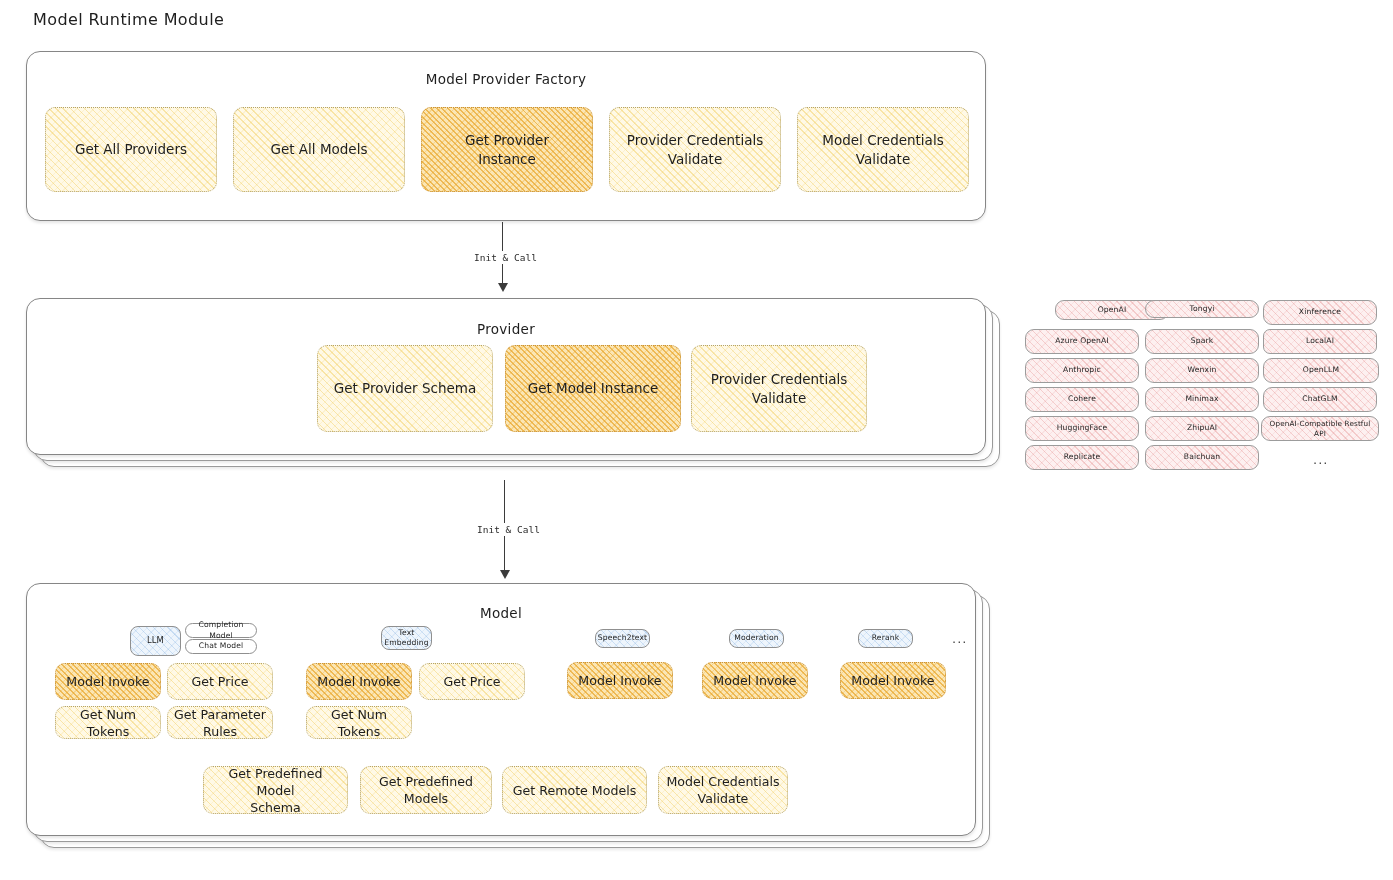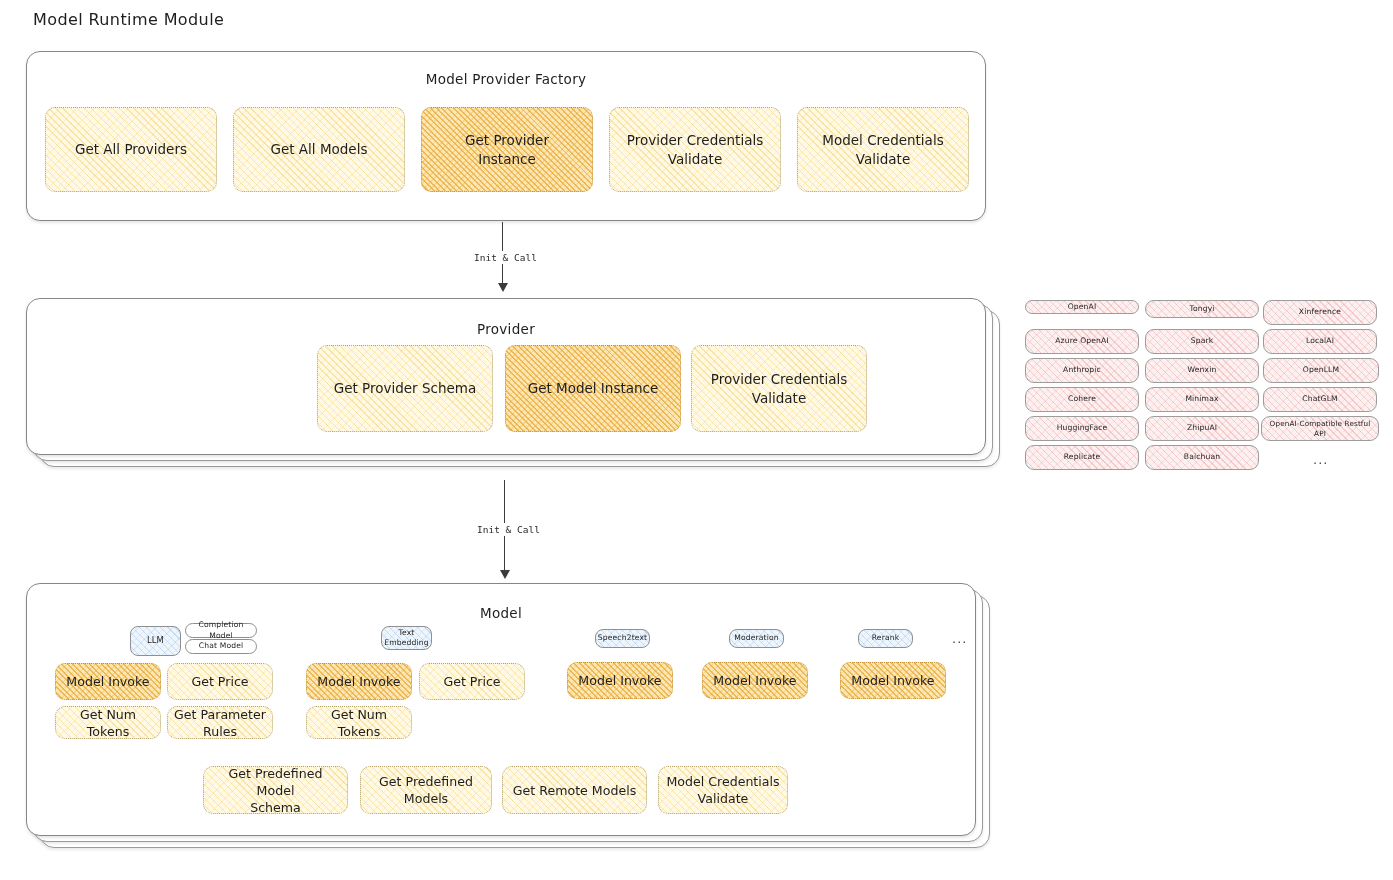--- a/index.html
+++ b/index.html
@@ -163,36 +163,36 @@
   <div class="stack-layer" style="left:33px; top:304px; width:960px; height:157px;"></div>
   <div class="container shadowed" style="left:26px; top:298px; width:960px; height:157px;">
     <div class="container-title hand" style="top:22px;">Provider</div>
   </div>
 
   <div class="node yellow fs14 hand" style="left:317px; top:345px; width:176px; height:87px;">Get Provider Schema</div>
   <div class="node orange fs14 hand" style="left:505px; top:345px; width:176px; height:87px;">Get Model Instance</div>
   <div class="node yellow fs14 hand" style="left:691px; top:345px; width:176px; height:87px;">Provider Credentials
 Validate</div>
 
-  <div class="node pink fs8 hand" style="left:1025px; top:300px; width:114px; height:14px;">OpenAI</div>
+  <div class="node pink fs8 hand" style="left:1055px; top:300px; width:114px; height:20px;">OpenAI</div>
   <div class="node pink fs8 hand" style="left:1025px; top:329px; width:114px; height:25px;">Azure OpenAI</div>
   <div class="node pink fs8 hand" style="left:1025px; top:358px; width:114px; height:25px;">Anthropic</div>
   <div class="node pink fs8 hand" style="left:1025px; top:387px; width:114px; height:25px;">Cohere</div>
   <div class="node pink fs8 hand" style="left:1025px; top:416px; width:114px; height:25px;">HuggingFace</div>
   <div class="node pink fs8 hand" style="left:1025px; top:445px; width:114px; height:25px;">Replicate</div>
 
   <div class="node pink fs8 hand" style="left:1145px; top:300px; width:114px; height:18px;">Tongyi</div>
   <div class="node pink fs8 hand" style="left:1145px; top:329px; width:114px; height:25px;">Spark</div>
   <div class="node pink fs8 hand" style="left:1145px; top:358px; width:114px; height:25px;">Wenxin</div>
   <div class="node pink fs8 hand" style="left:1145px; top:387px; width:114px; height:25px;">Minimax</div>
   <div class="node pink fs8 hand" style="left:1145px; top:416px; width:114px; height:25px;">ZhipuAI</div>
   <div class="node pink fs8 hand" style="left:1145px; top:445px; width:114px; height:25px;">Baichuan</div>
 
   <div class="node pink fs8 hand" style="left:1263px; top:300px; width:114px; height:25px;">Xinference</div>
-  <div class="node pink fs8 hand" style="left:1263px; top:329px; width:114px; height:25px;">LocalAI</div>
+  <div class="node pink fs8 hand" style="left:1263px; top:329px; width:114px; height:25px;border-radius:7px;">LocalAI</div>
   <div class="node pink fs8 hand" style="left:1263px; top:358px; width:116px; height:25px;">OpenLLM</div>
   <div class="node pink fs8 hand" style="left:1263px; top:387px; width:114px; height:25px;">ChatGLM</div>
   <div class="node pink fs8 hand" style="left:1261px; top:416px; width:118px; height:25px; font-size:7.2px;">OpenAI-Compatible Restful API</div>
   <div class="ellipsis hand" style="left:1313px; top:452px;">...</div>
 
   <div class="arrow-line" style="left:504px; top:480px; height:95px;"></div>
   <div class="arrow-head" style="left:500px; top:570px;"></div>
   <div class="arrow-label hand" style="left:474px; top:523px;">Init &amp; Call</div>
 
   <div class="stack-layer" style="left:40px; top:595px; width:950px; height:253px;"></div>

